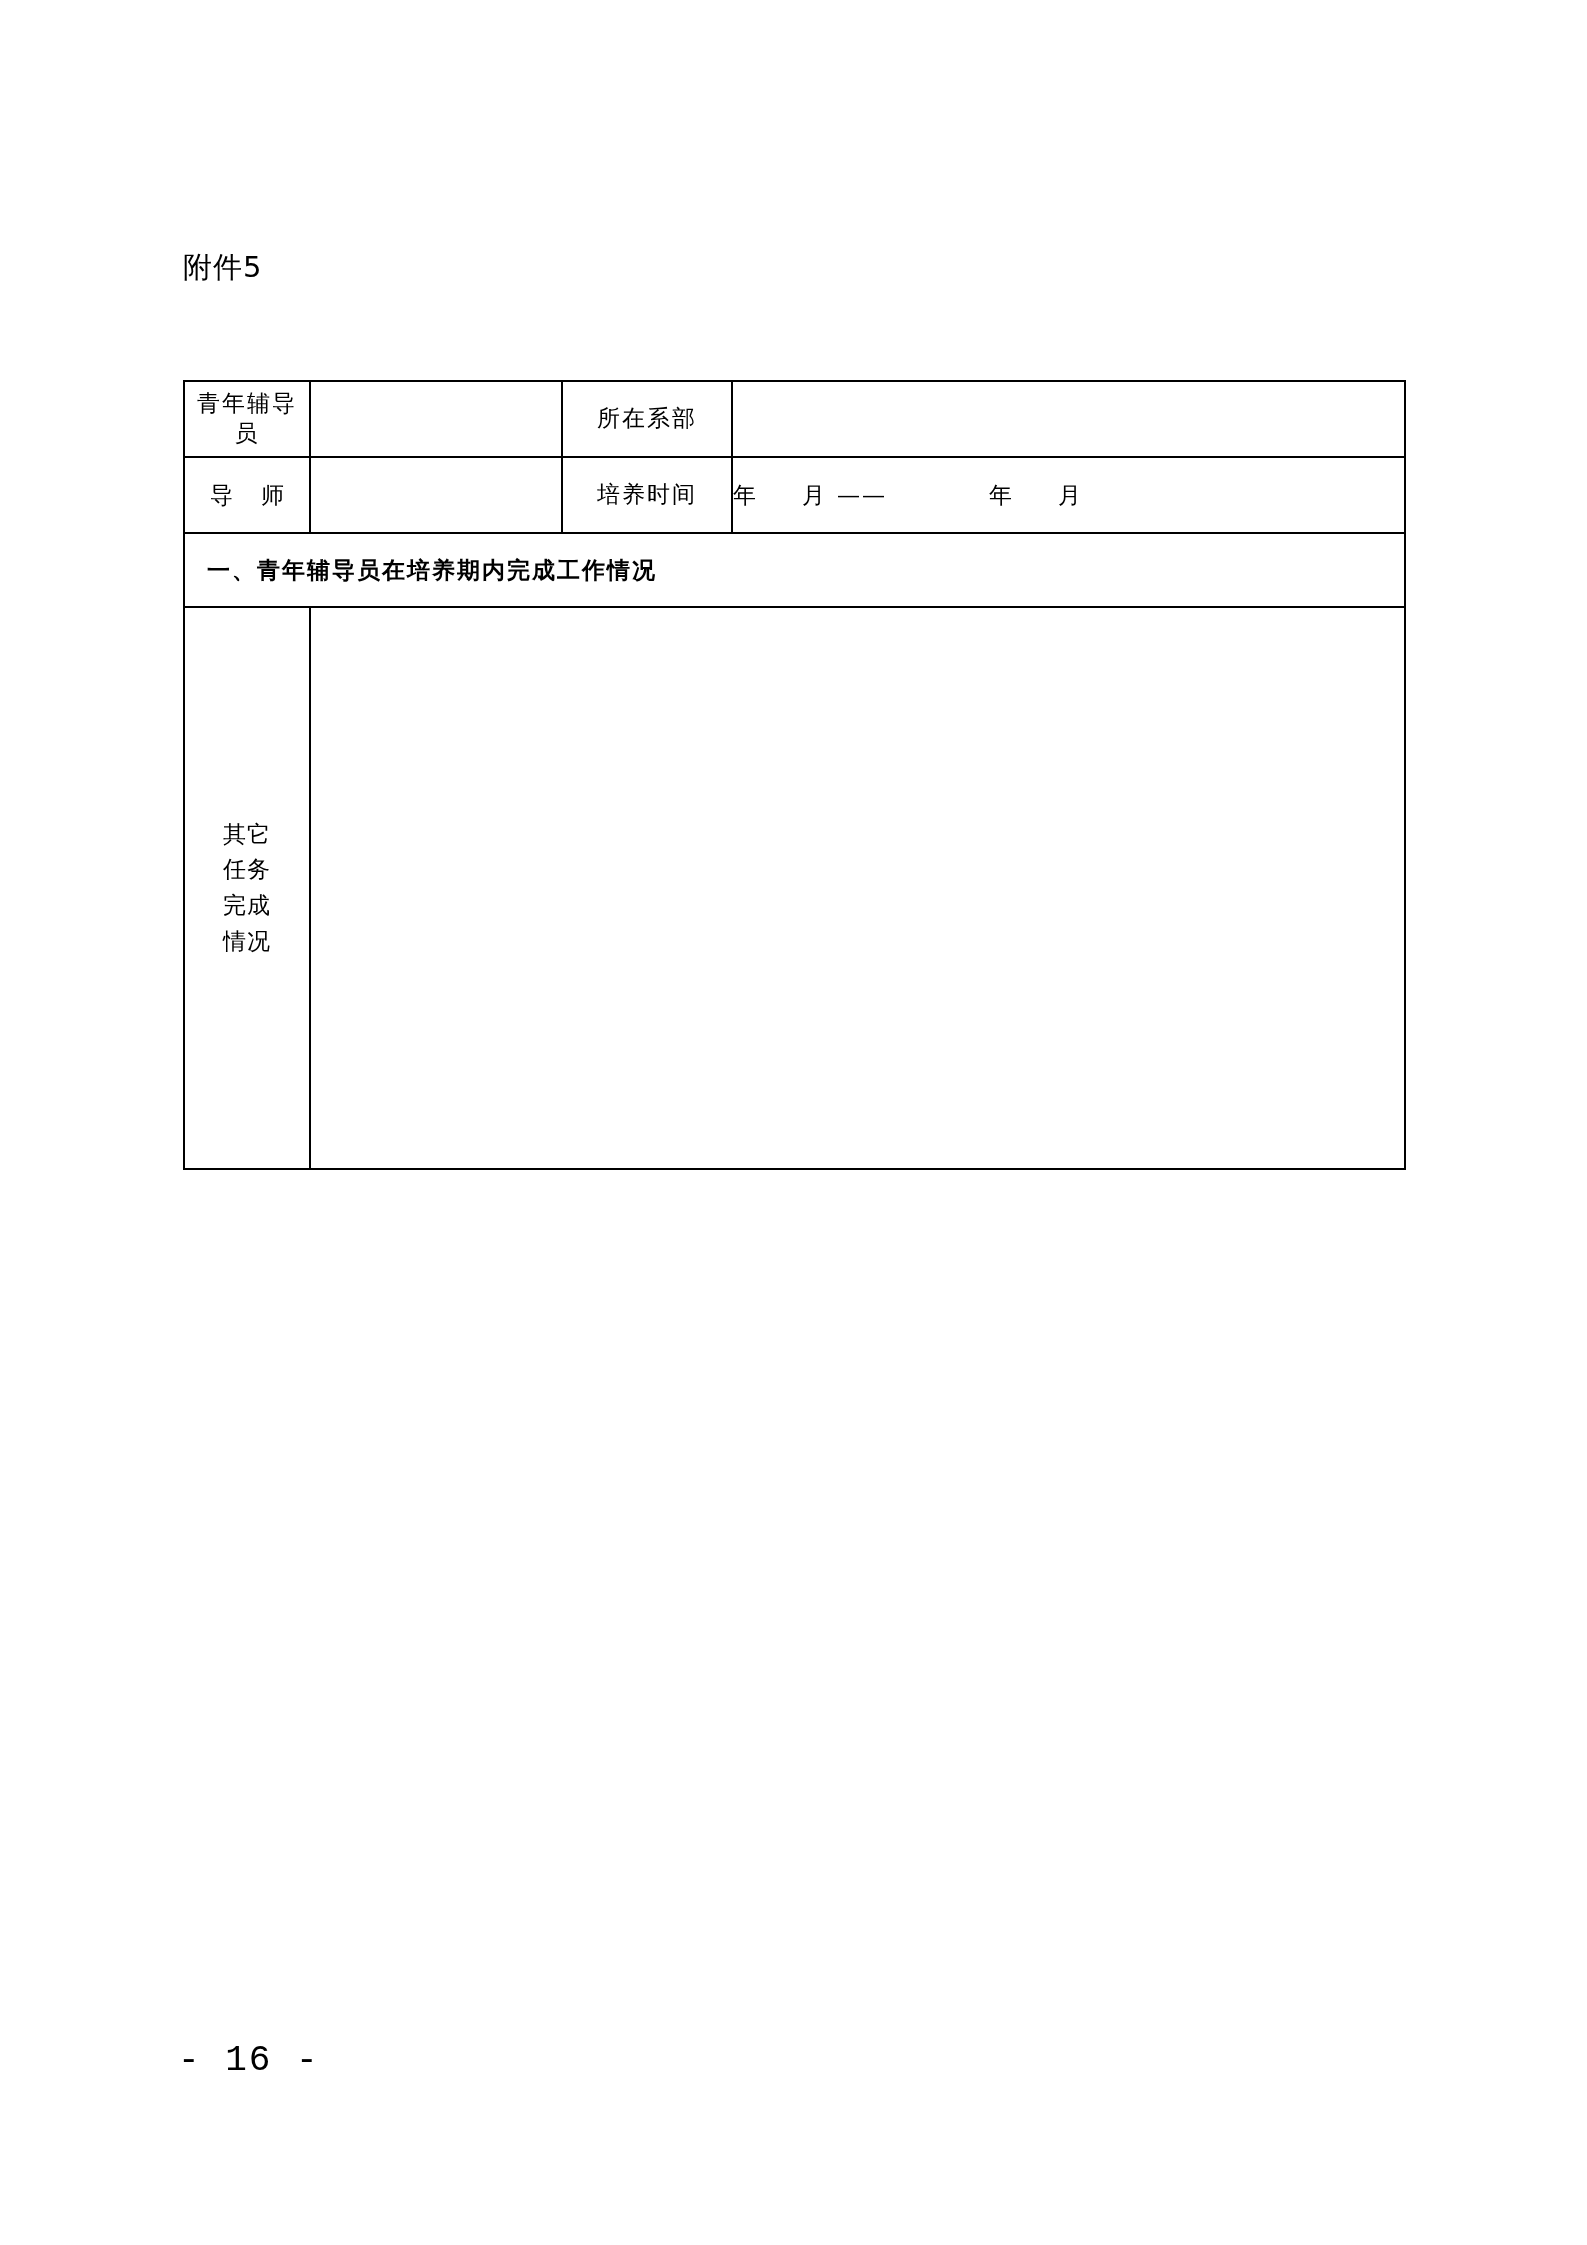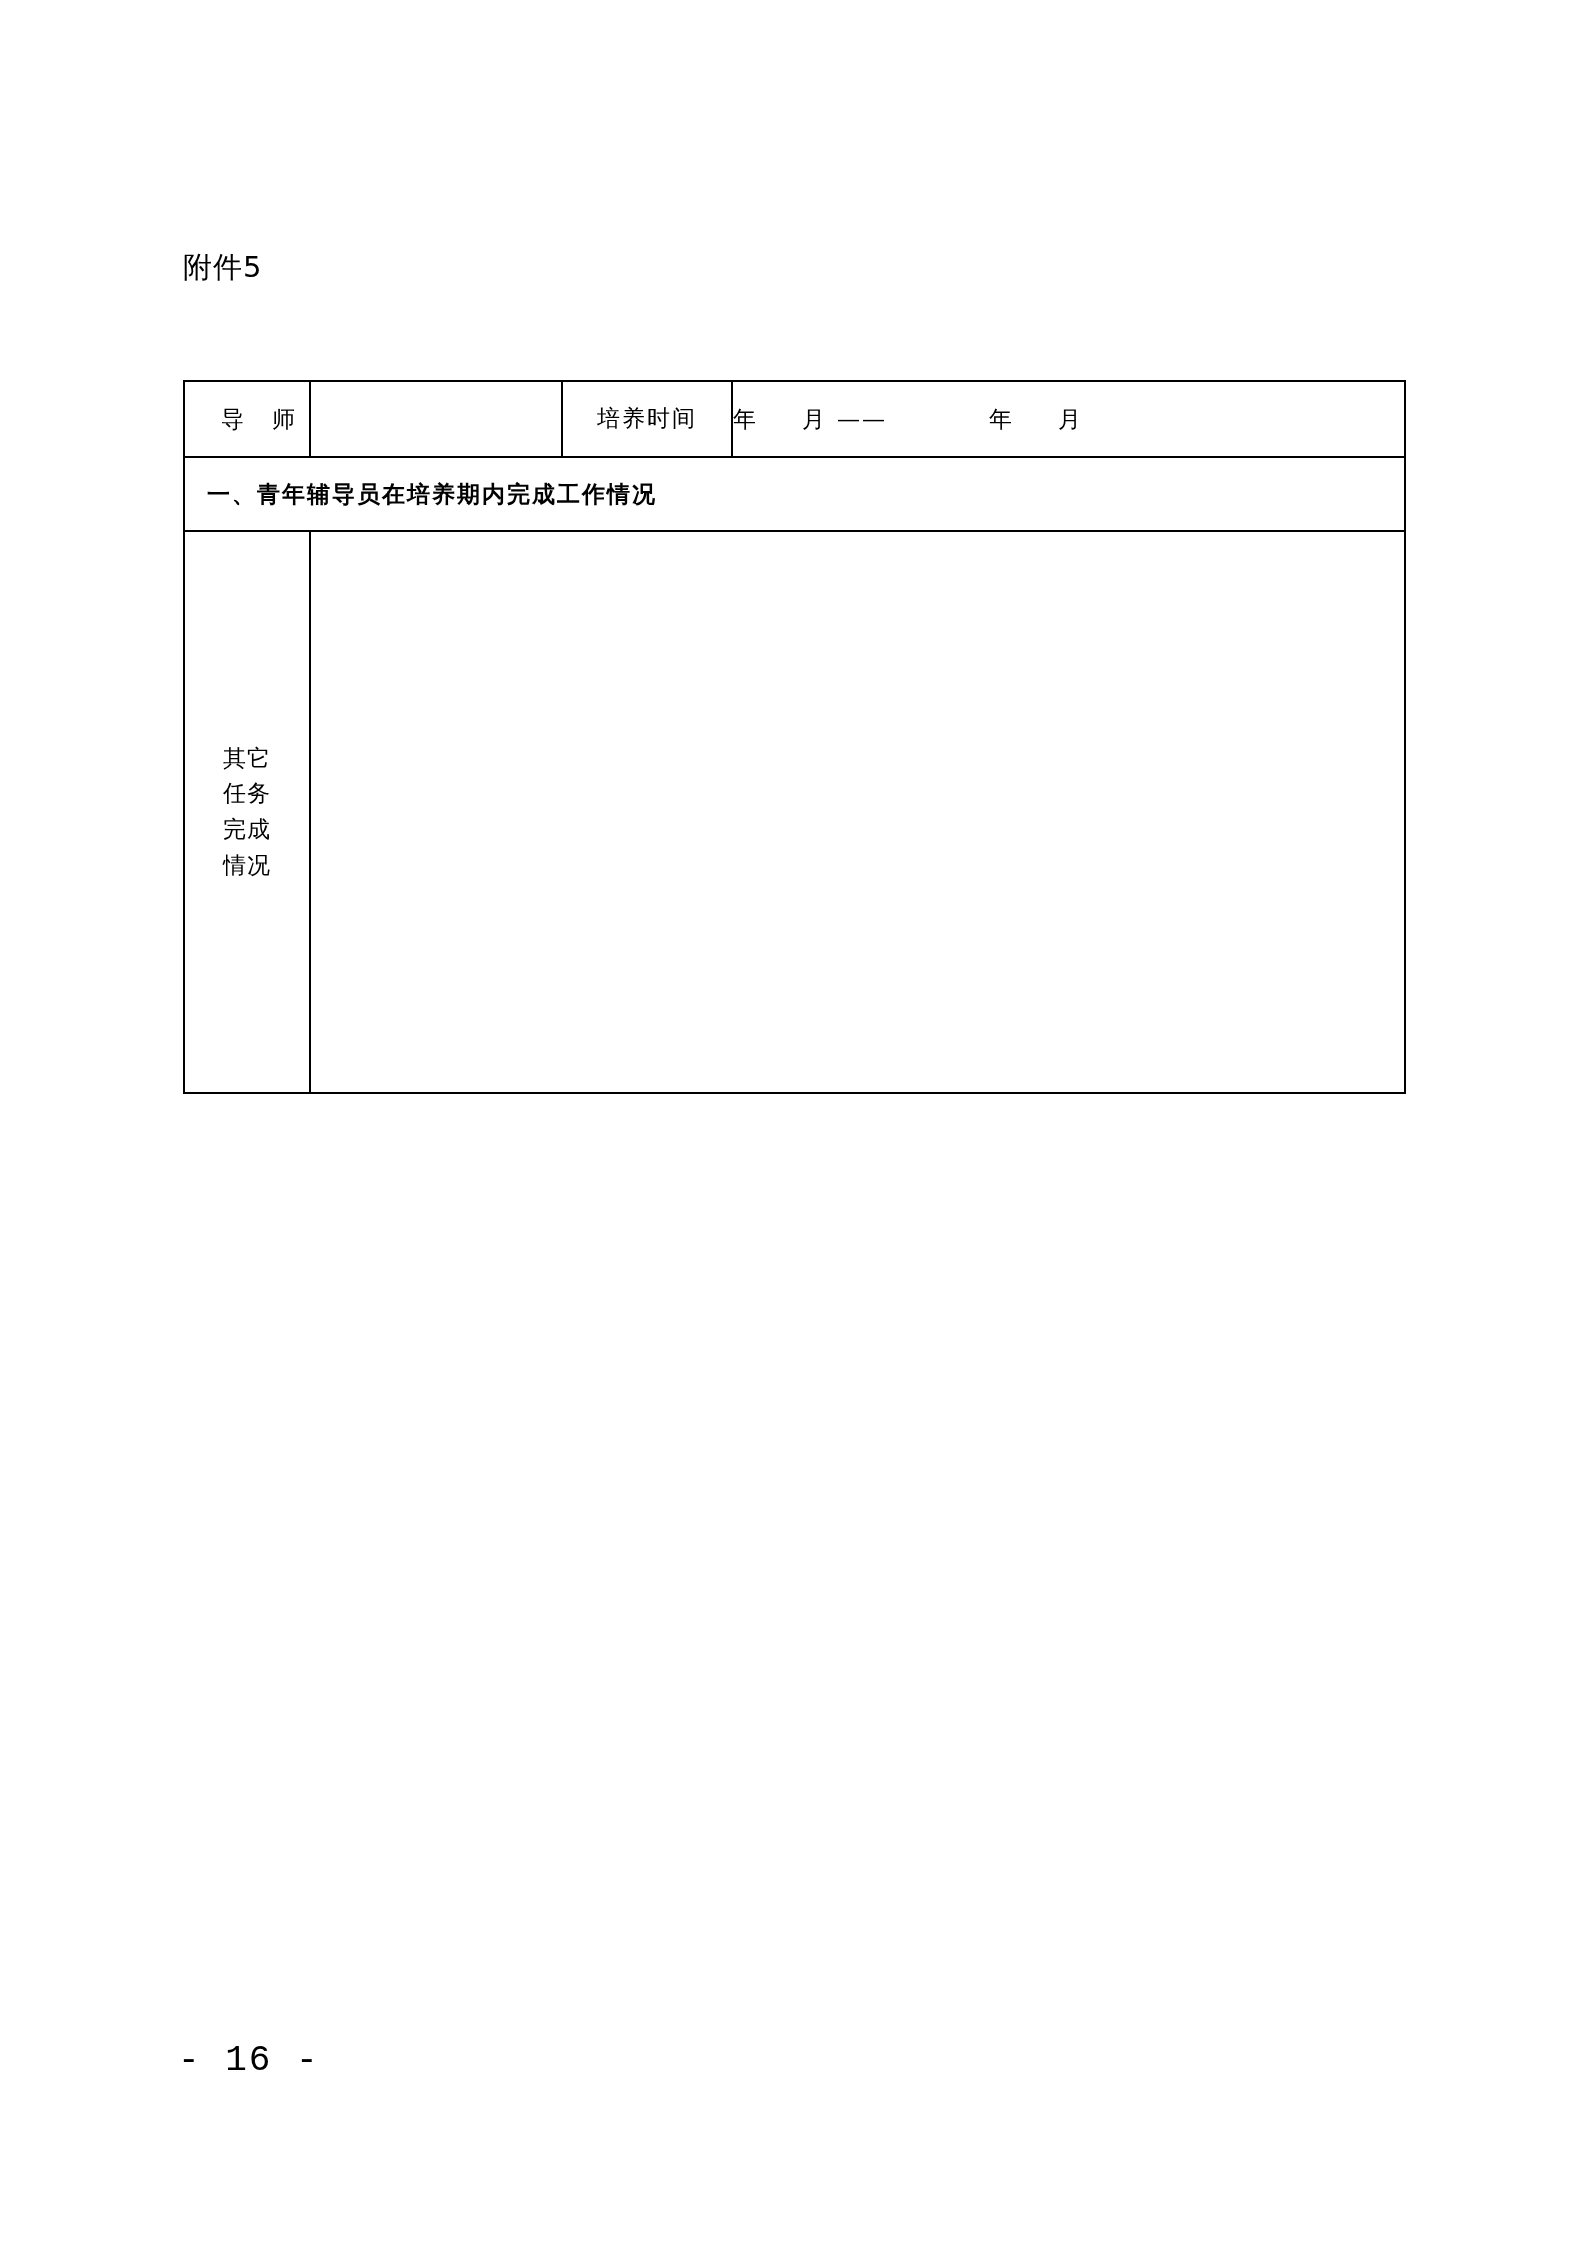--- a/index.html
+++ b/index.html
@@ -59,21 +59,21 @@
     font-size: 23px;
     color: #000;
   }
   .lbl {
     text-align: center;
     letter-spacing: 2px;
     font-size: 23px;
     line-height: 1.3;
   }
   .lbl-spread {
-    text-align: right;
+    text-align: center;
     font-size: 23px;
     margin-top: 12px;
   }
   .lbl-spread span.ch {
     display: inline-block;
     padding: 0 14px;
   }
   .row1 td, .row2 td { height: 74px; }
   .section-head {
     height: 72px;
@@ -119,20 +119,26 @@
 
 
   <table class="form" style="top:370px;">
     <colgroup>
       <col style="width:126px">
       <col style="width:252px">
       <col style="width:170px">
       <col style="width:673px">
     </colgroup>
     <tbody>
+      <tr class="row1">
+        <td class="lbl">青年辅导员</td>
+        <td></td>
+        <td class="lbl">所在系部</td>
+        <td></td>
+      </tr>
       <tr class="row2">
         <td class="lbl-spread"><span class="ch">导</span><span class="ch">师</span></td>
         <td></td>
         <td class="lbl">培养时间</td>
         <td class="period-cell"><span class="seg">年</span><span class="gap-sm"></span><span class="seg">月</span><span class="dash">——</span><span class="gap-lg"></span><span class="seg">年</span><span class="gap-sm"></span><span class="seg">月</span></td>
       </tr>
       <tr>
         <td class="section-head" colspan="4">一、青年辅导员在培养期内完成工作情况</td>
       </tr>
       <tr>

